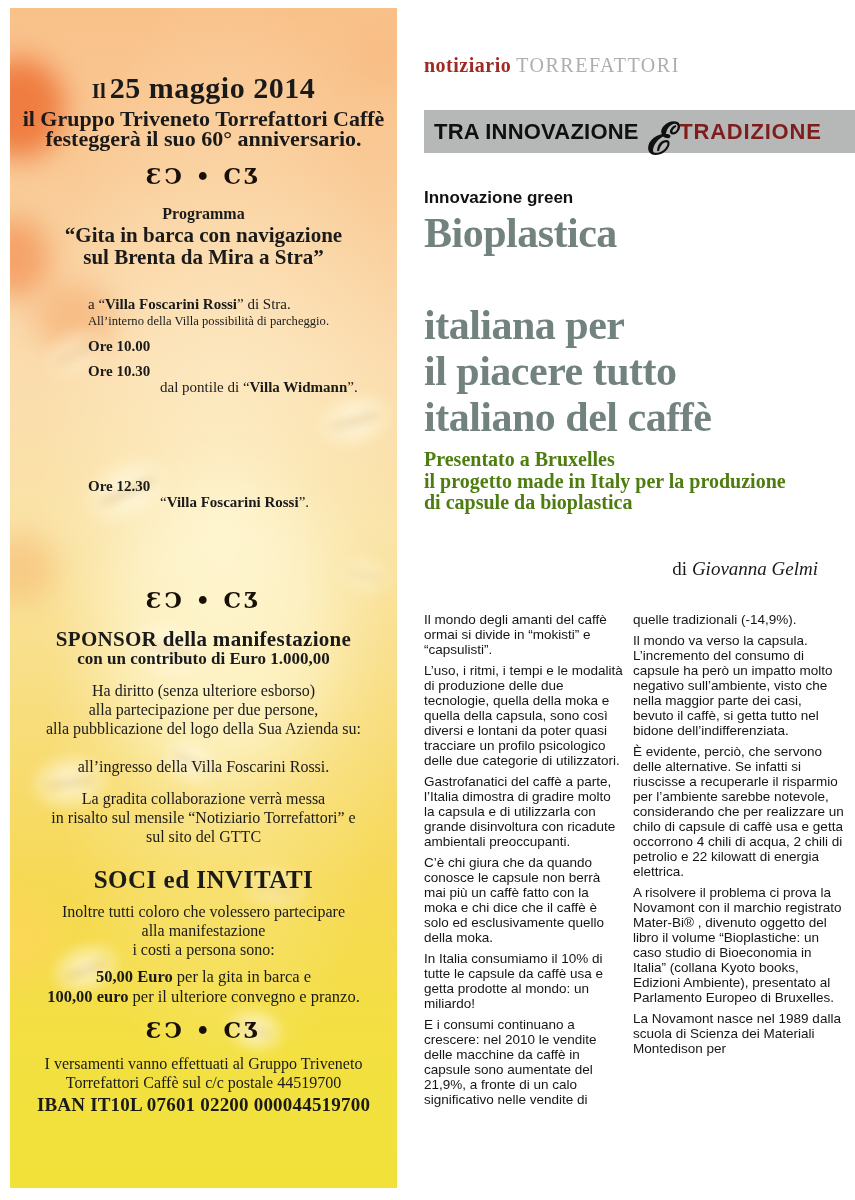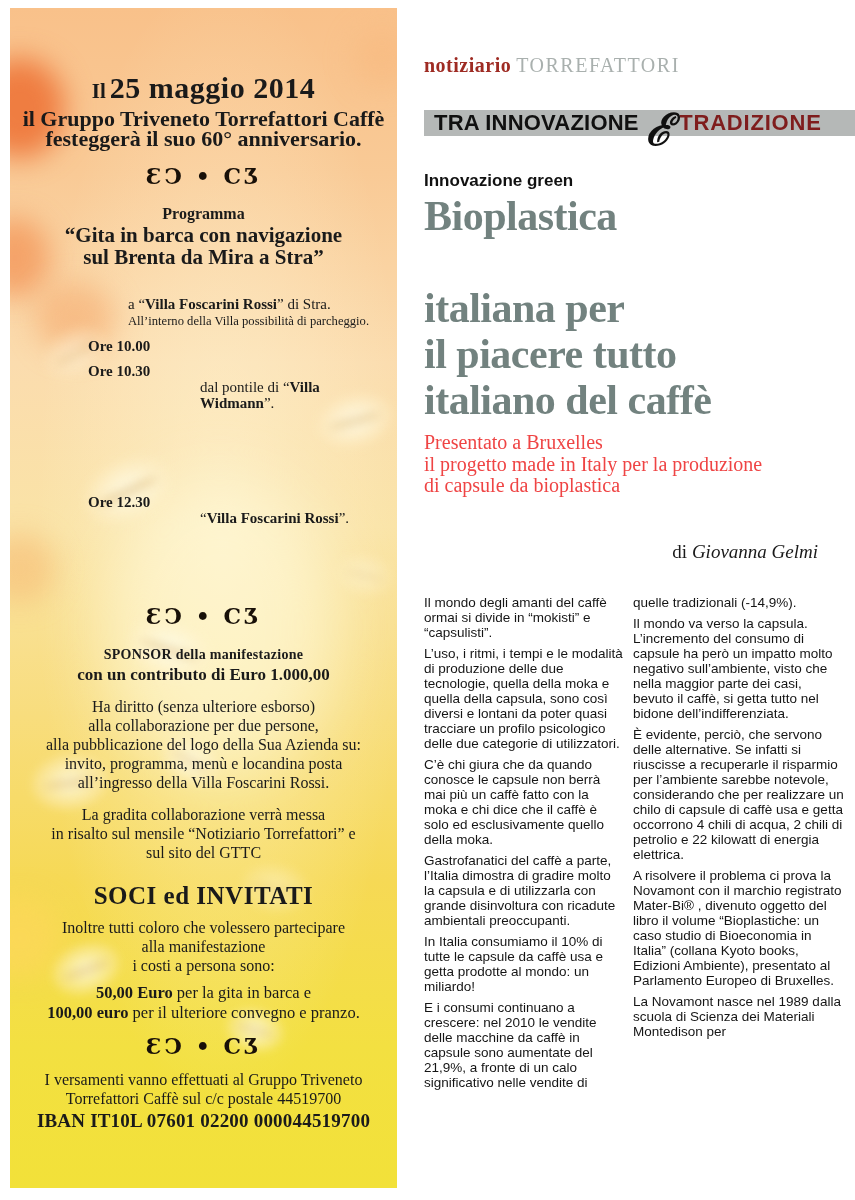--- a/index.html
+++ b/index.html
@@ -26,46 +26,46 @@
   .date-prefix{font-size:21px;}
   .date-main{font-size:30px;letter-spacing:.5px;}
   .side-intro{font-weight:bold;font-size:22px;line-height:20px;margin-top:0;}
   .orn{font-family:"DejaVu Serif",serif;font-weight:bold;font-size:22px;letter-spacing:3px;
        color:#181008;margin-top:15px;line-height:24px;}
   .prog-label{font-weight:bold;font-size:16px;margin-top:17px;line-height:17px;}
   .prog-title{font-weight:bold;font-size:21px;line-height:22px;margin-top:2px;}
   .sched{margin:12px 0 0 72px;text-align:left;}
   .sched-row{display:flex;margin-bottom:4px;}
   .sched-time{width:72px;flex:0 0 72px;font-weight:bold;font-size:15px;line-height:16px;}
-  .sched-body{flex:1;margin-left:40px;}
+  .sched-body{flex:1;}
   .sched-para{font-size:15px;line-height:16px;margin-bottom:5px;}
-  .sp-title{font-weight:bold;font-size:14px;line-height:22px;margin-top:16px;letter-spacing:.3px;}
+  .sp-title{font-weight:bold;font-size:21px;line-height:22px;margin-top:16px;letter-spacing:.3px;}
   .sp-sub{font-weight:bold;font-size:17px;line-height:18px;}
   .cpara{font-size:16px;line-height:19px;margin-top:13px;font-family:Liberation Serif, serif;}
   .soci-title{font-weight:bold;font-size:25px;line-height:26px;margin-top:21px;letter-spacing:.5px;}
   .prices{font-size:16.5px;line-height:20px;margin-top:8px;}
   .pay1{font-size:16px;line-height:19px;margin-top:12px;}
   .iban{font-weight:bold;font-size:19px;line-height:21px;margin-top:2px;letter-spacing:.2px;}
   .causale{font-size:15.5px;line-height:18px;margin-top:2px;}
   .closing{font-size:15.5px;line-height:20px;margin-top:12px;}
 
   
   .main{position:absolute;left:424px;top:0;width:421px;}
   .masthead{margin-top:53px;text-align:left;padding-right:42px;font-size:20px;line-height:24px;}
   .mast-red{font-weight:bold;color:var(--masthead-red,#9e2b23);letter-spacing:.5px;}
   .mast-gray{color:var(--masthead-gray,#a9b0ae);letter-spacing:1.5px;margin-left:5px;}
-  .banner{margin-top:33px;height:26px;width:431px;background:var(--banner-gray,#b5b8b7);
+  .banner{margin-top:33px;height:43px;width:431px;background:var(--banner-gray,#b5b8b7);
           display:flex;align-items:center;overflow:visible;font-family:"Liberation Sans",sans-serif;}
   .banner-left{color:#101010;font-weight:bold;font-size:22px;letter-spacing:.2px;margin-left:10px;white-space:nowrap;}
   .banner-amp{font-family:"DejaVu Serif",serif;font-style:italic;font-weight:bold;font-size:44px;
               line-height:0;position:relative;top:7px;margin:0 2px 0 7px;color:#101010;}
   .banner-right{color:#7f1d1d;font-weight:bold;font-size:22px;letter-spacing:.8px;margin-left:5px;white-space:nowrap;}
   .kicker{margin-top:36px;font-family:"Liberation Sans",sans-serif;font-weight:bold;font-size:17px;line-height:18px;color:#111;}
   .title{margin-top:3px;font-weight:bold;font-size:42px;line-height:46px;color:var(--title-green,#72827f);letter-spacing:-.5px;}
-  .subtitle{margin-top:9px;font-weight:normal;font-size:20px;line-height:21.5px;color:#ef4444;}
+  .subtitle{margin-top:9px;font-weight:bold;font-size:20px;line-height:21.5px;color:#4d7c0f;}
   .byline{margin-top:44px;text-align:right;padding-right:27px;font-size:19px;}
   .cols{margin-top:32px;display:flex;gap:10px;font-family:"Liberation Sans",sans-serif;color:#151515;}
   .col{font-size:13.5px;line-height:15px;}
   .col p{margin:0 0 6px 0;}
   .col-left{width:199px;}
   .col-right{width:212px;}
 </style>
 </head>
 <body>
 
@@ -128,21 +128,21 @@
             <div class="sched-para"><span></span><br><span></span><br><span></span></div>
             <div class="sched-para"><span></span><br><span></span></div>
           </div>
         </div>
       </div>
 
     <div class="orn">ƐϽ • ϹƷ</div>
 
     <div class="sp-title">SPONSOR della manifestazione</div>
     <div class="sp-sub">con un contributo di Euro 1.000,00</div>
-    <div class="cpara"><span>Ha diritto (senza ulteriore esborso)</span><br><span>alla collaborazione per due persone,</span><br><span>alla pubblicazione del logo della Sua Azienda su:</span><br><span>invito, programma, menù e locandina posta</span><br><span>all’ingresso della Villa Foscarini Rossi.</span></div>
+    <div class="cpara"><span>Ha diritto (senza ulteriore esborso)</span><br><span>alla partecipazione per due persone,</span><br><span>alla pubblicazione del logo della Sua Azienda su:</span><br><br><span>all’ingresso della Villa Foscarini Rossi.</span></div>
     <div class="cpara"><span>La gradita collaborazione verrà messa</span><br><span>in risalto sul mensile “Notiziario Torrefattori” e</span><br><span>sul sito del GTTC</span></div>
 
     <div class="soci-title">SOCI ed INVITATI</div>
     <div class="cpara" style="margin-top:9px;"><span>Inoltre tutti coloro che volessero partecipare</span><br><span>alla manifestazione</span><br><span>i costi a persona sono:</span></div>
     <div class="prices"><span class="b">50,00 Euro</span><span> per la gita in barca e</span><br><span class="b">100,00 euro</span><span> per il ulteriore convegno e pranzo.</span></div>
 
     <div class="orn" style="margin-top:11px;">ƐϽ • ϹƷ</div>
 
     <div class="pay1"><span>I versamenti vanno effettuati al Gruppo Triveneto</span><br><span>Torrefattori Caffè sul c/c postale 44519700</span></div>
     <div class="iban">IBAN IT10L 07601 02200 000044519700</div>
@@ -166,22 +166,22 @@
   <div class="subtitle"><span>Presentato a Bruxelles</span><br><span>il progetto made in Italy per la produzione</span><br><span>di capsule da bioplastica</span></div>
 
   <div class="byline">
     <span>di </span><span class="i">Giovanna Gelmi</span>
   </div>
 
   <div class="cols">
     <div class="col col-left">
         <p>Il mondo degli amanti del caffè ormai si divide in “mokisti” e “capsulisti”.</p>
         <p>L’uso, i ritmi, i tempi e le modalità di produzione delle due tecnologie, quella della moka e quella della capsula, sono così diversi e lontani da poter quasi tracciare un profilo psicologico delle due categorie di utilizzatori.</p>
+        <p>Gastrofanatici del caffè a parte, l’Italia dimostra di gradire molto la capsula e di utilizzarla con grande disinvoltura con ricadute ambientali preoccupanti.</p>
         <p>C’è chi giura che da quando conosce le capsule non berrà mai più un caffè fatto con la moka e chi dice che il caffè è solo ed esclusivamente quello della moka.</p>
-        <p>Gastrofanatici del caffè a parte, l’Italia dimostra di gradire molto la capsula e di utilizzarla con grande disinvoltura con ricadute ambientali preoccupanti.</p>
         <p>In Italia consumiamo il 10% di tutte le capsule da caffè usa e getta prodotte al mondo: un miliardo!</p>
         <p>E i consumi continuano a crescere: nel 2010 le vendite delle macchine da caffè in capsule sono aumentate del 21,9%, a fronte di un calo significativo nelle vendite di</p>
       </div>
     <div class="col col-right">
         <p>quelle tradizionali (-14,9%).</p>
         <p>Il mondo va verso la capsula. L’incremento del consumo di capsule ha però un impatto molto negativo sull’ambiente, visto che nella maggior parte dei casi, bevuto il caffè, si getta tutto nel bidone dell’indifferenziata.</p>
         <p>È evidente, perciò, che servono delle alternative. Se infatti si riuscisse a recuperarle il risparmio per l’ambiente sarebbe notevole, considerando che per realizzare un chilo di capsule di caffè usa e getta occorrono 4 chili di acqua, 2 chili di petrolio e 22 kilowatt di energia elettrica.</p>
         <p>A risolvere il problema ci prova la Novamont con il marchio registrato Mater-Bi® , divenuto oggetto del libro il volume “Bioplastiche: un caso studio di Bioeconomia in Italia” (collana Kyoto books, Edizioni Ambiente), presentato al Parlamento Europeo di Bruxelles.</p>
         <p>La Novamont nasce nel 1989 dalla scuola di Scienza dei Materiali Montedison per</p>
       </div>

